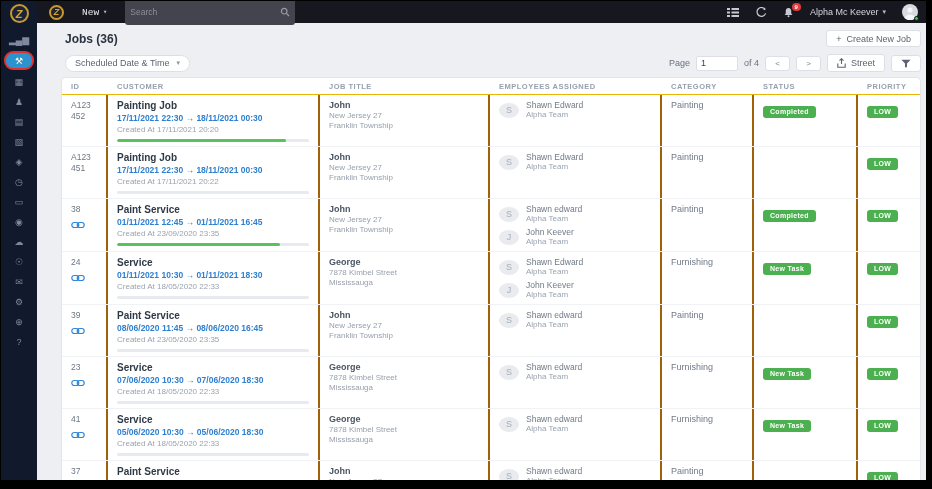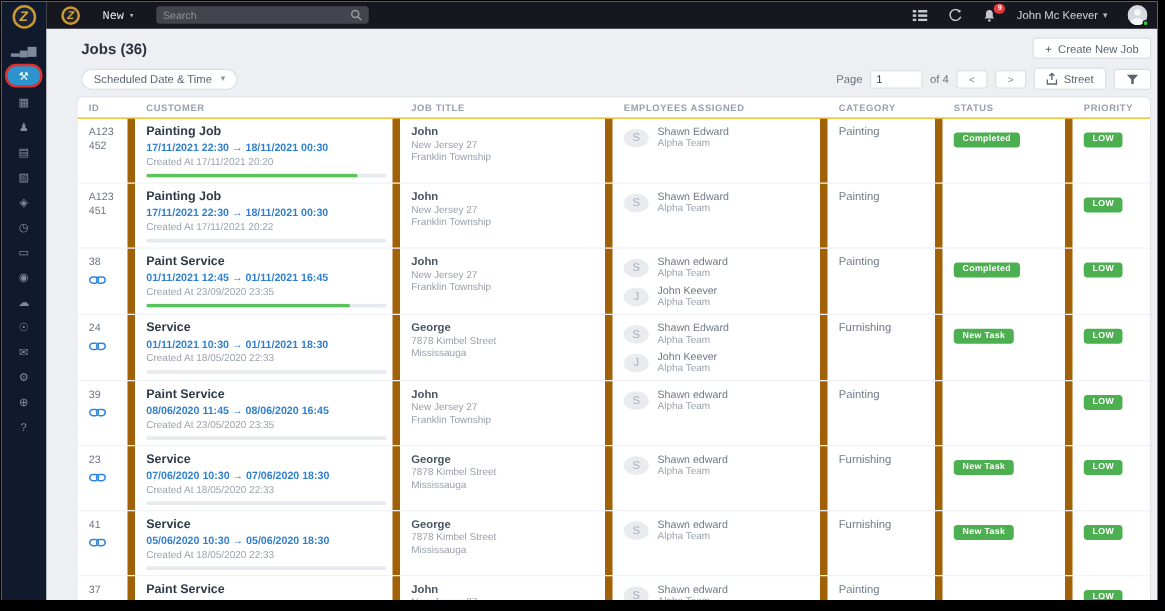--- a/index.html
+++ b/index.html
@@ -12,21 +12,21 @@
   .side-logo { width:19px; height:19px; border-radius:50%; border:2px solid #c9992e; color:#d4a53a; font-size:11px; font-weight:bold; font-style:italic; display:flex; align-items:center; justify-content:center; margin:3px 0 8px 0; background:#1a2338; }
   .side-item { width:30px; height:17px; margin-bottom:3px; display:flex; align-items:center; justify-content:center; color:#7e89a0; font-size:9px; cursor:pointer; }
   .side-item.active { background:#2d93cf; color:#fff; border-radius:9px; border:2px solid #e03131; height:19px; }
 
   
   .main { flex:1; display:flex; flex-direction:column; min-width:0; }
   .topbar { height:22px; background:#17171f; display:flex; align-items:center; flex-shrink:0; padding:0 8px 0 12px; }
   .tb-logo { width:15px; height:15px; border-radius:50%; border:2px solid #c9992e; color:#d4a53a; font-size:9px; font-weight:bold; font-style:italic; display:flex; align-items:center; justify-content:center; margin-right:18px; background:#23232b; }
   .tb-new { color:#e8e9ee; font-size:9.5px; display:flex; align-items:center; gap:4px; cursor:pointer; margin-right:18px;font-family:Liberation Mono, monospace; }
   .caret { font-size:7px; color:#b9bcc6; }
-  .tb-search { width:170px; height:14px; background:#43444d; border-radius:3px; display:flex; align-items:center; padding:0 5px; }
+  .tb-search { width:170px; height:26px; background:#43444d; border-radius:3px; display:flex; align-items:center; padding:0 5px; }
   .tb-search input { flex:1; background:transparent; border:none; outline:none; color:#cfd1d8; font-size:8.5px; font-family:inherit; }
   .tb-search input::placeholder { color:#8d8f97; }
   .tb-right { margin-left:auto; display:flex; align-items:center; gap:16px; color:#c6c9d2; }
   .tb-icon { position:relative; display:flex; cursor:pointer; }
   .badge-dot { position:absolute; top:-4px; right:-7px; background:#e23b3b; color:#fff; font-size:6px; font-weight:bold; border-radius:6px; padding:1px 3px; line-height:1; }
   .tb-user { color:#d4d6dd; font-size:9px; display:flex; align-items:center; gap:4px; cursor:pointer; }
   .tb-avatar { position:relative; width:16px; height:16px; cursor:pointer; }
   .tb-avatar .dot { position:absolute; right:-1px; bottom:-1px; width:5px; height:5px; background:#3ec54b; border:1px solid #17171f; border-radius:50%; }
 
   
@@ -42,21 +42,21 @@
   .page-input { width:42px; height:15px; border:1px solid #dcе0e6; border:1px solid #dce0e6; border-radius:2px; font-size:9px; color:#3a424e; text-align:left; padding:0 4px; outline:none; background:#fff; font-family:inherit; }
   .nav-btn { width:25px; height:15px; padding:0; justify-content:center; font-size:8px; color:#7a8290; }
   .filter-btn { width:30px; justify-content:center; height:17px; }
 
   
   .card { margin-left:24px; width:860px; background:#fff; border:1px solid #e2e5ea; border-bottom:none; border-radius:5px 5px 0 0; flex:1; overflow:hidden; display:flex; flex-direction:column; }
   .tgrid { display:grid; grid-template-columns:46px 212px 170px 172px 92px 104px 64px; }
   .thead { border-bottom:1px solid #eab308; }
   .th { font-size:7.5px; font-weight:bold; letter-spacing:.5px; color:#97a0ae; padding:4px 8px 3px 9px; text-transform:uppercase; }
   .row { border-bottom:1px solid #f0f2f5; min-height:42px; cursor:pointer; }
-  .td { padding:5px 8px 4px 9px; border-right:6px solid #a16207; min-width:0; }
+  .td { padding:5px 8px 4px 9px; border-right:2px solid #a16207; min-width:0; }
   .td:last-child { border-right:none; }
   .jid { font-size:8.5px; color:#6d7683; word-spacing:40px; line-height:11px; }
   .link-ic { margin-top:2px; display:inline-flex; }
   .jtitle { font-size:10px; font-weight:bold; color:#2f3a47; line-height:12px; }
   .jsched { font-size:8.5px; font-weight:bold; color:#2e7fd0; line-height:11px; margin-top:1px; }
   .jcreated { font-size:8px; color:#9aa3af; line-height:10px; margin-top:1px; }
   .track { height:3px; background:#e7eaee; border-radius:2px; margin-top:4px; width:192px; overflow:hidden; }
   .fill { height:100%; background:#58c25c; border-radius:2px; }
   .cname { font-size:9px; font-weight:bold; color:#4a5564; line-height:11px; }
   .caddr { font-size:8px; color:#98a1ad; line-height:10px; }
@@ -163,21 +163,21 @@
             </svg>
         </span>
         <span class="tb-icon">
           <svg width="11" height="11" viewBox="0 0 12 12" fill="currentColor">
               <path d="M6 1 C3.8 1 3 2.8 3 4.6 L3 7 L1.8 8.6 L10.2 8.6 L9 7 L9 4.6 C9 2.8 8.2 1 6 1 Z"></path>
               <circle cx="6" cy="10.2" r="1.1"></circle>
             </svg>
           <span class="badge-dot">9</span>
         </span>
         <span class="tb-user">
-          <span>John Mc Keever</span>
+          <span>Alpha Mc Keever</span>
           <span class="caret">▾</span>
         </span>
         <span class="tb-avatar">
           <svg width="16" height="16" viewBox="0 0 16 16">
               <circle cx="8" cy="8" r="8" fill="#d8dadf"></circle>
               <circle cx="8" cy="6" r="2.6" fill="#f5f6f8"></circle>
               <path d="M2.5 14 A6 6 0 0 1 13.5 14 A8 8 0 0 1 2.5 14 Z" fill="#f5f6f8"></path>
             </svg>
           <span class="dot"></span>
         </span>

